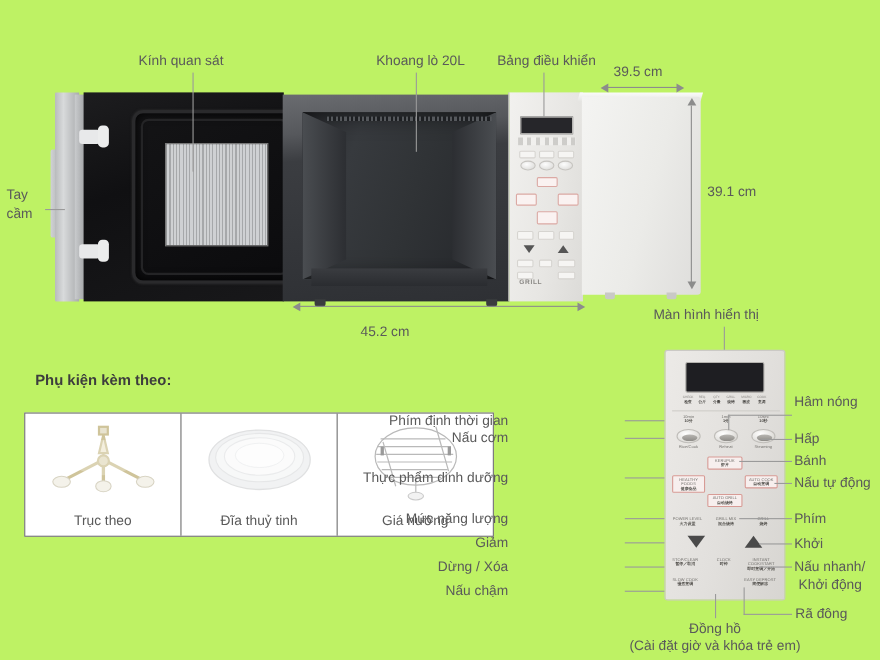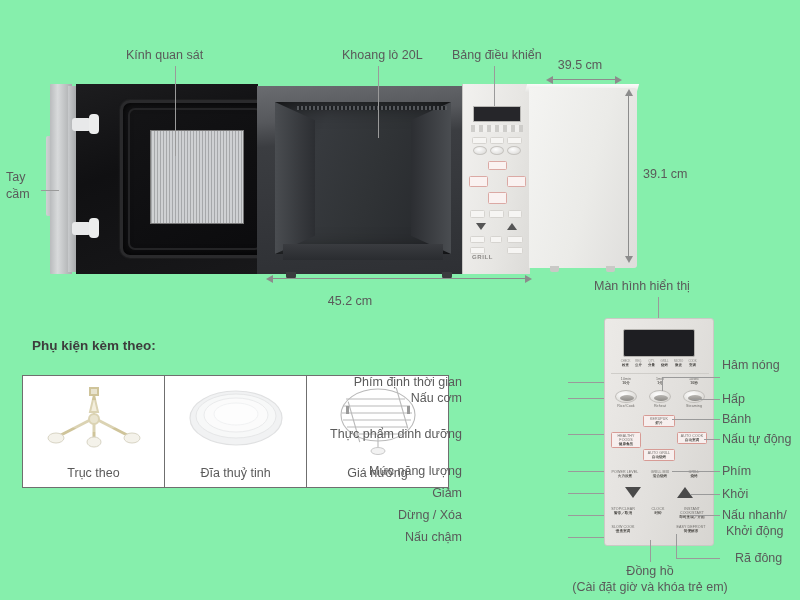--- a/index.html
+++ b/index.html
@@ -6,21 +6,21 @@
   html, body {
     margin: 0; padding: 0;
     width: 800px; height: 600px;
     background: #ffffff;
     font-family: "Liberation Sans", sans-serif;
     overflow: hidden;
   }
   #page {
     position: relative;
     width: 800px; height: 600px;
-    background: #86efac;
+    background: #bef264;
   }
   .lbl {
     position: absolute;
     color: #5a5a5a;
     font-size: 12.5px;
     line-height: 1.25;
     white-space: nowrap;
   }
   .lbl.r { text-align: right; }
   .lbl.c { text-align: center; }
@@ -572,21 +572,21 @@
   <div class="lbl" style="left:722px; top:464px;">Phím</div>
   <div class="leader h" style="left:672px; top:471px; width:48px;"></div>
 
   <div class="lbl" style="left:722px; top:487px;">Khởi</div>
   <div class="leader h" style="left:690px; top:494px; width:30px;"></div>
 
   <div class="lbl" style="left:722px; top:508px;">Nấu nhanh/</div>
   <div class="lbl" style="left:726px; top:524px;">Khởi động</div>
   <div class="leader h" style="left:690px; top:515px; width:30px;"></div>
 
-  <div class="lbl" style="left:723px; top:551px;margin-left:12px;">Rã đông</div>
+  <div class="lbl" style="left:723px; top:551px;">Rã đông</div>
   <div class="leader h" style="left:676px; top:558px; width:44px;"></div>
   <div class="leader v" style="left:676px; top:534px; height:25px;"></div>
 
   <div class="lbl c" style="left:580px; top:564px; width:140px;">Đồng hồ</div>
   <div class="lbl c" style="left:540px; top:580px; width:220px;text-align:center;">(Cài đặt giờ và khóa trẻ em)</div>
   <div class="leader v" style="left:650px; top:540px; height:22px;"></div>
 
 </div>
 
 </body></html>

